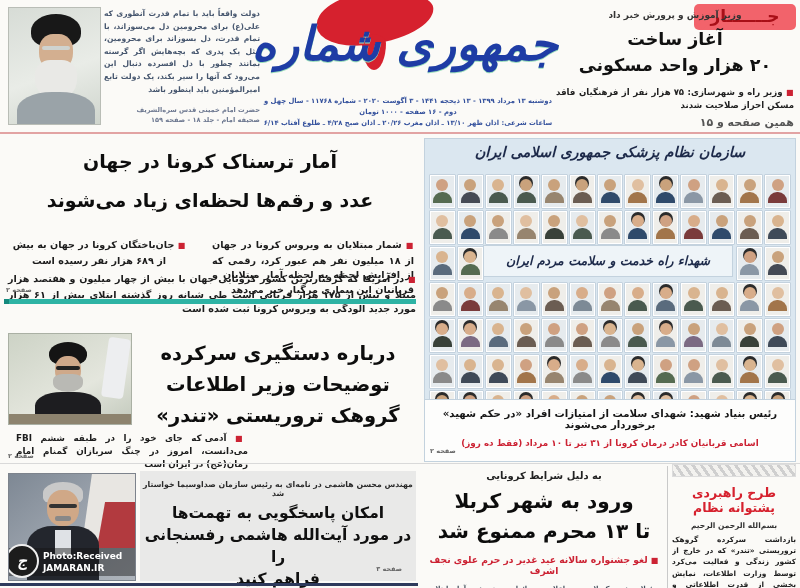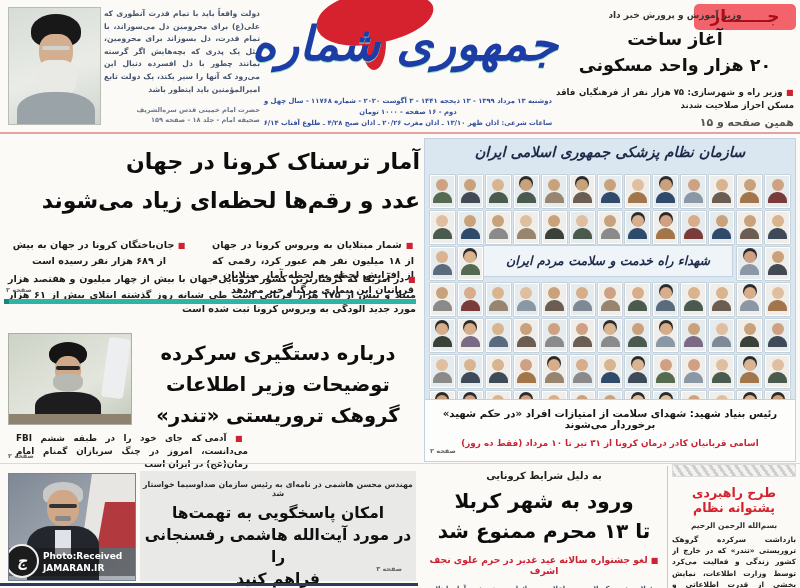--- a/index.html
+++ b/index.html
@@ -46,22 +46,22 @@
     letter-spacing:1px; }
 
   .tr-story { left:556px; top:10px; width:238px; z-index:2; }
   .tr-kicker { font-size:9px; font-weight:bold; color:#333; text-align:center; }
   .tr-headline { margin-top:6px; font-size:17.5px; line-height:26px; font-weight:bold; color:#111; text-align:center; }
   .tr-sub { margin-top:8px; font-size:8.6px; line-height:13px; font-weight:bold; color:#222; text-align:justify; }
   .red-sq { color:#cc2233; font-size:8px; }
   .tr-pageref { margin-top:4px; font-size:11px; color:#555; font-weight:bold; }
 
   
-  .corona-hl { left:0; top:142px; width:420px; text-align:right;
-    font-size:22px; line-height:39px; font-weight:bold; color:#0d0d0d; }
+  .corona-hl { left:0; top:142px; width:420px; text-align:center;
+    font-size:19px; line-height:39px; font-weight:bold; color:#0d0d0d; }
   .corona-bullet { font-size:9.6px; line-height:14.5px; font-weight:bold; color:#1c1c1c; text-align:justify; }
   .corona-b-right { left:212px; top:238px; width:202px; }
   .corona-b-left  { left:10px;  top:238px; width:178px; text-align:center; }
   .corona-b-wide  { left:8px;  top:272px; width:408px; }
   .corona-pageref { left:6px; top:286px; font-size:6.5px; color:#666; font-weight:bold; }
   .teal-bar { left:4px; top:299px; width:412px; height:5px; background:#2eb3a4; }
   .teal-bar:after { content:""; position:absolute; left:0; top:0; width:5px; height:5px; background:#15897d; }
 
   
   .martyrs-panel { left:424px; top:138px; width:372px; height:324px;

